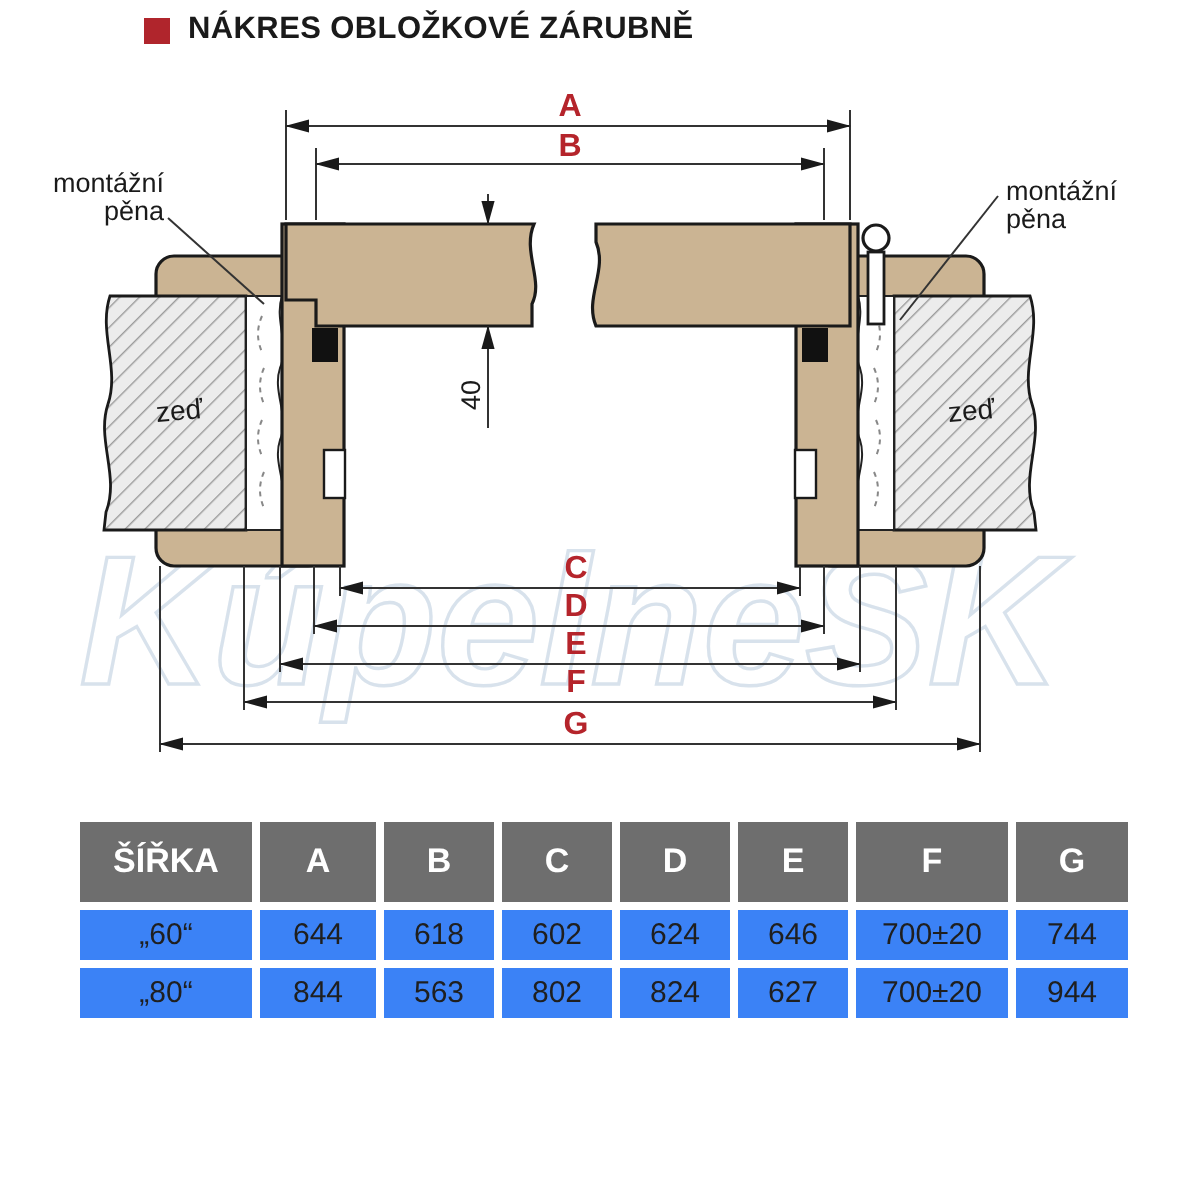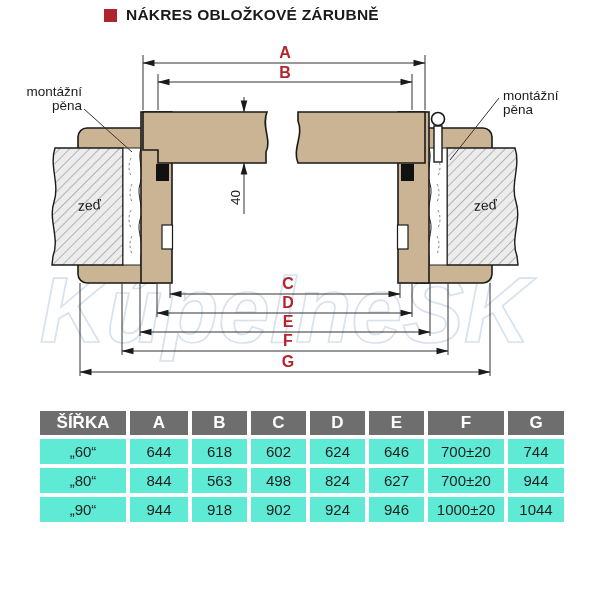--- a/index.html
+++ b/index.html
@@ -2,37 +2,37 @@
 <html><head>
 <meta charset="utf-8">
 <style>
   html,body{margin:0;padding:0;}
   body{
     width:600px;height:600px;background:#ffffff;
     font-family:"Liberation Sans",sans-serif;
     position:relative;overflow:hidden;
   }
   .title-bar{
-    position:absolute;left:104px;top:6px;display:flex;align-items:center;gap:9px;
+    position:absolute;left:72px;top:6px;display:flex;align-items:center;gap:9px;
   }
   .title-square{width:13px;height:13px;background:#b0252c;}
   .title-text{
     font-size:15.5px;font-weight:bold;color:#1a1a1a;letter-spacing:0.2px;white-space:nowrap;
   }
   #drawing{position:absolute;left:0;top:0;}
   .spec-table{
     position:absolute;left:36px;top:407px;width:532px;
     border-collapse:separate;border-spacing:4px;table-layout:fixed;
   }
   .spec-table th{
     background:#6e6e6e;color:#ffffff;font-size:17px;font-weight:bold;
-    height:24px;text-align:center;vertical-align:middle;padding:0;
+    height:40px;text-align:center;vertical-align:middle;padding:0;
   }
   .spec-table td{
-    background:#5eead4;color:#1f1f1f;font-size:15px;
+    background:#3b82f6;color:#1f1f1f;font-size:15px;
     height:25px;text-align:center;vertical-align:middle;padding:0;
   }
 </style>
 </head>
 <body>
 
 <div class="title-bar">
   <div class="title-square"></div>
   <div class="title-text">NÁKRES OBLOŽKOVÉ ZÁRUBNĚ</div>
 </div>
@@ -175,30 +175,20 @@
       <td>602</td>
       <td>624</td>
       <td>646</td>
       <td>700±20</td>
       <td>744</td>
     </tr>
     <tr>
       <td>„80“</td>
       <td>844</td>
       <td>563</td>
-      <td>498</td>
+      <td>802</td>
       <td>824</td>
       <td>627</td>
       <td>700±20</td>
       <td>944</td>
     </tr>
-    <tr>
-      <td>„90“</td>
-      <td>944</td>
-      <td>918</td>
-      <td>902</td>
-      <td>924</td>
-      <td>946</td>
-      <td>1000±20</td>
-      <td>1044</td>
-    </tr>
   </tbody>
 </table>
 
 </body></html>

